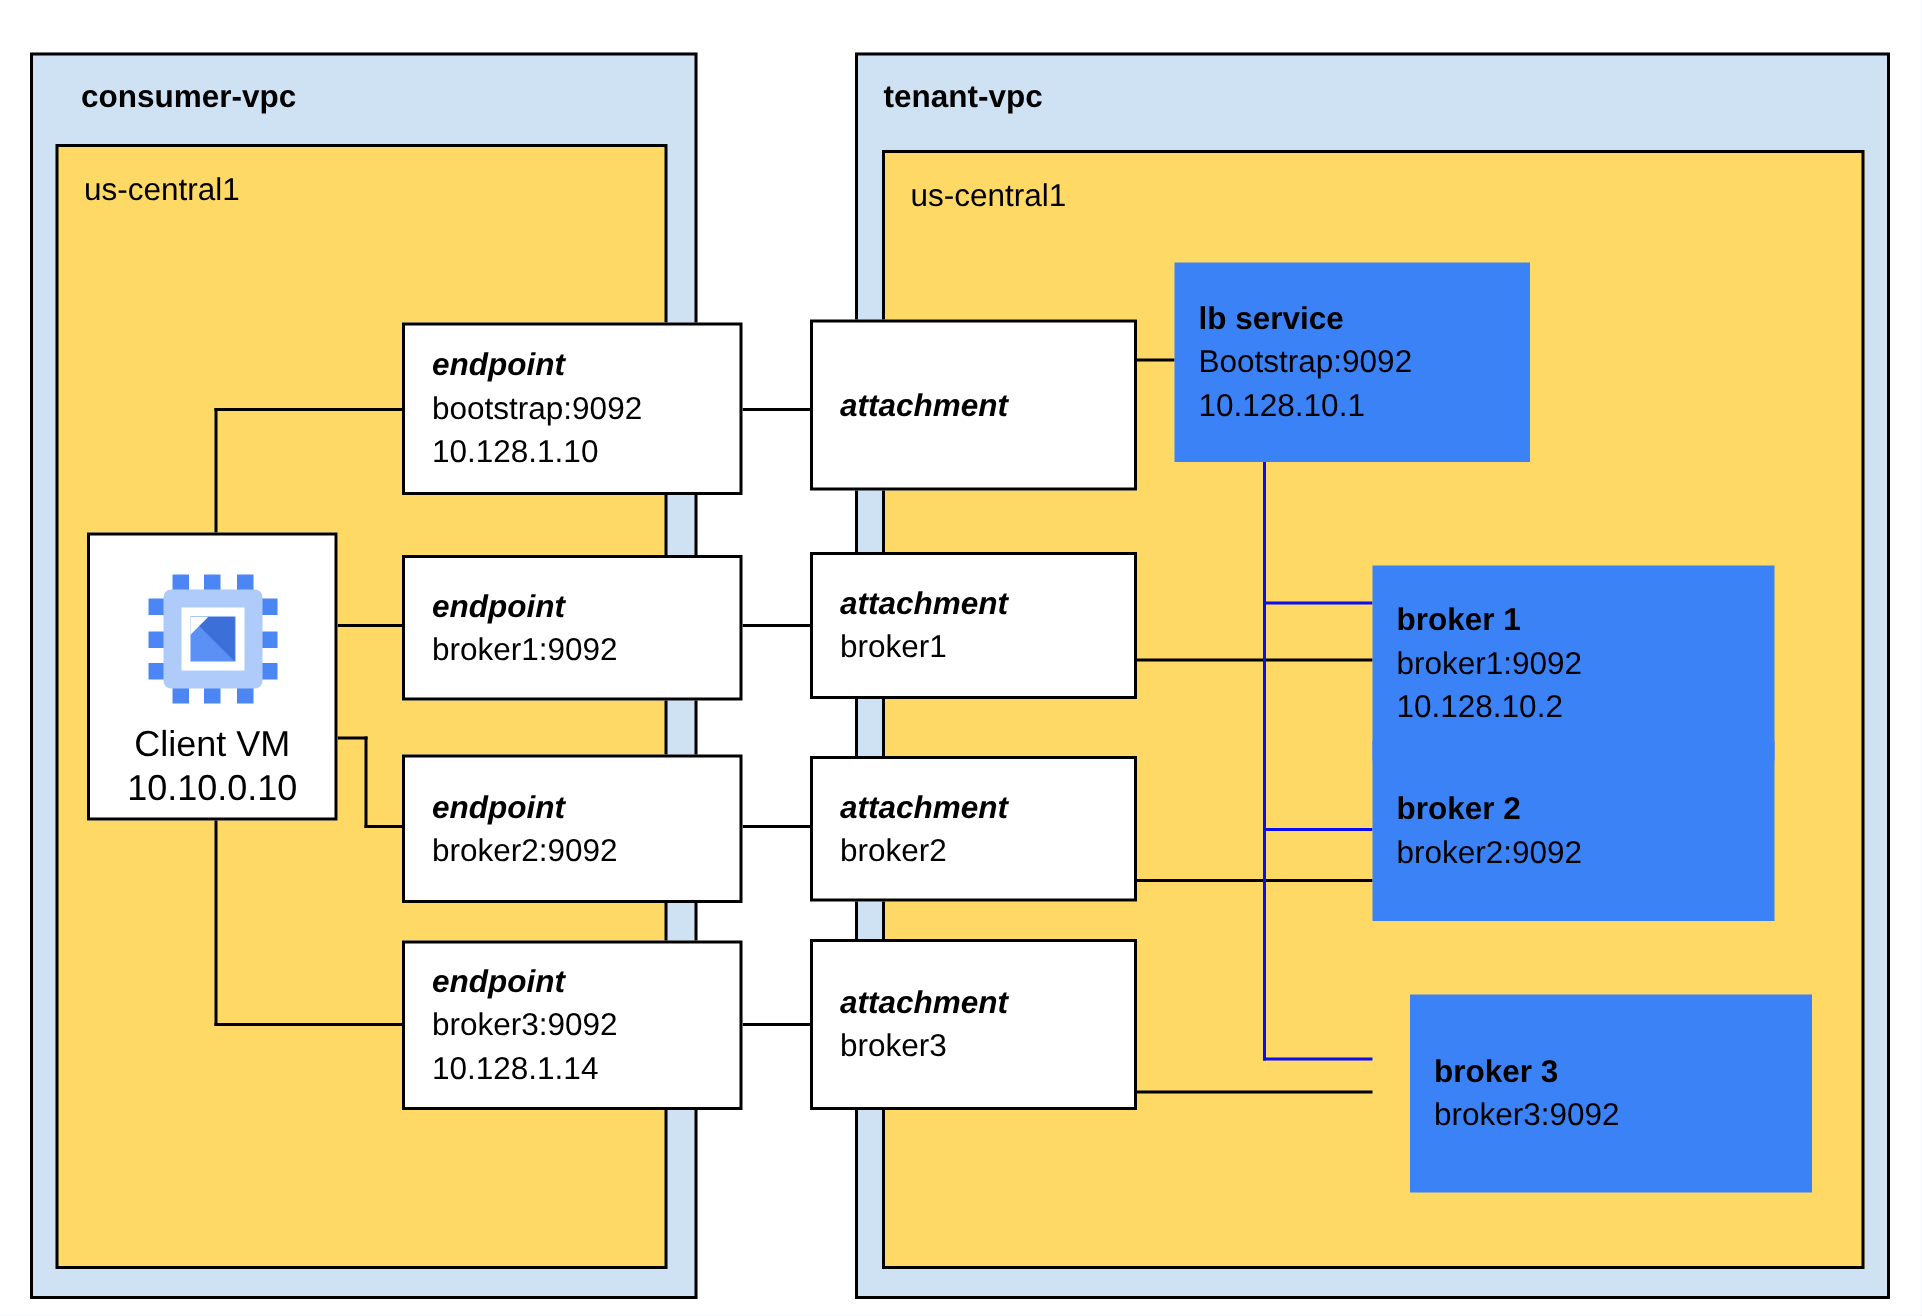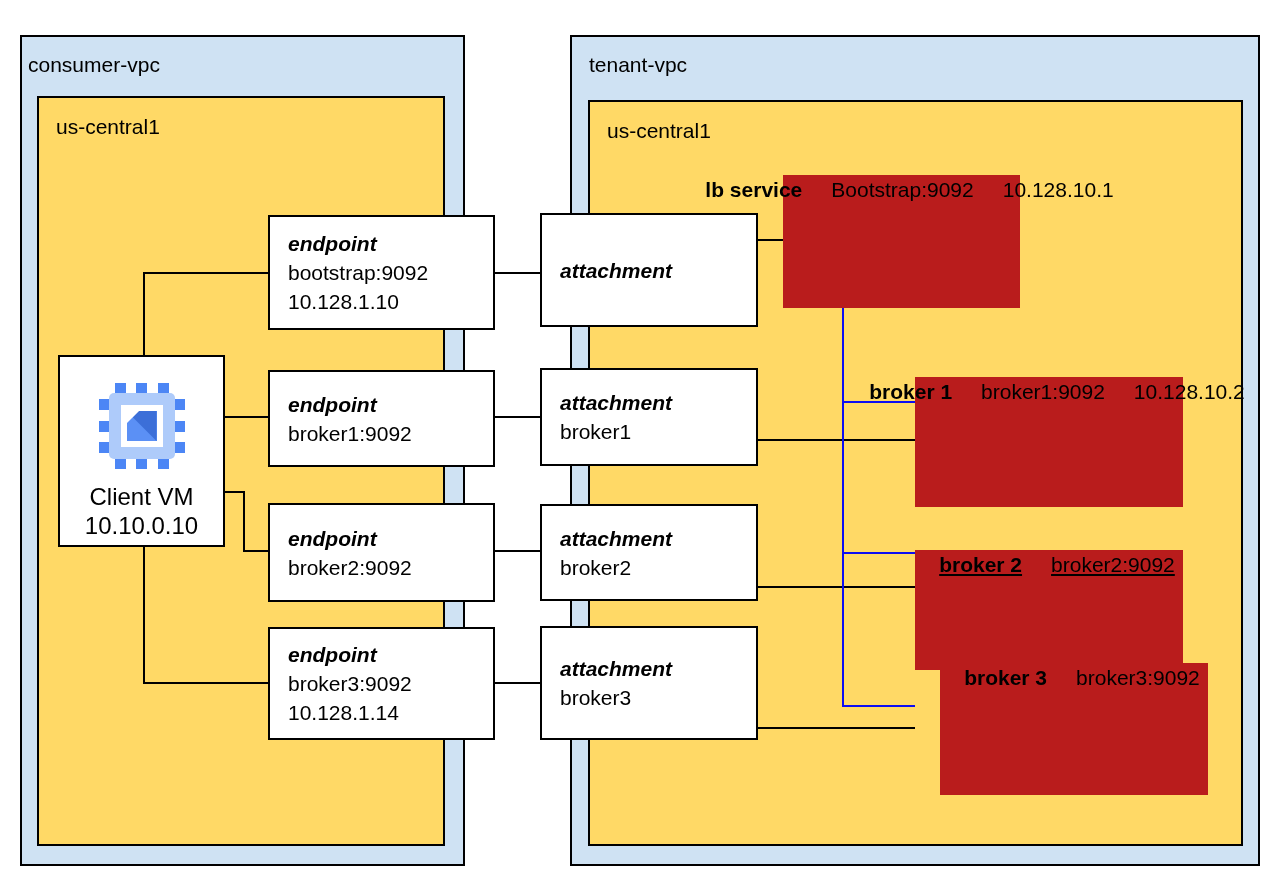--- a/index.html
+++ b/index.html
@@ -11,38 +11,38 @@
   .vpc{position:absolute;background:var(--vpc-fill);border:2px solid var(--box-border);z-index:0;}
   .region{position:absolute;background:var(--region-fill);border:2px solid var(--box-border);z-index:1;}
   .zone-label{position:absolute;font-size:21px;line-height:25px;z-index:4;white-space:nowrap;}
 
   .node-box{
     position:absolute;background:#fff;border:2px solid var(--box-border);z-index:3;
     display:flex;flex-direction:column;justify-content:center;
     padding-left:18px;font-size:21px;line-height:29px;white-space:nowrap;
   }
   .plain-box{
-    position:absolute;background:#b91c1c;z-index:3;
-    display:flex;flex-direction:row;justify-content:center;
-    padding-left:16px;font-size:21px;line-height:29px;white-space:nowrap;gap:29px;
+    position:absolute;background:#3b82f6;z-index:3;
+    display:flex;flex-direction:column;justify-content:center;
+    padding-left:16px;font-size:21px;line-height:29px;white-space:nowrap;
   }
   .kind{font-weight:bold;font-style:italic;}
   .title{font-weight:bold;}
 
   .hline{position:absolute;height:2px;background:var(--link-black);z-index:2;}
   .vline{position:absolute;width:2px;background:var(--link-black);z-index:2;}
   .hline.blue,.vline.blue{background:var(--link-blue);}
 
   
   #consumer-vpc{left:20px;top:35px;width:445px;height:831px;}
   #tenant-vpc{left:570px;top:35px;width:690px;height:831px;}
   #consumer-region{left:37px;top:96px;width:408px;height:750px;}
   #tenant-region{left:588px;top:100px;width:655px;height:746px;}
-  #consumer-vpc-label{left:28px;top:52px;}
-  #tenant-vpc-label{left:589px;top:52px;}
+  #consumer-vpc-label{left:54px;top:52px;font-weight:bold;}
+  #tenant-vpc-label{left:589px;top:52px;font-weight:bold;}
   #consumer-region-label{left:56px;top:114px;}
   #tenant-region-label{left:607px;top:118px;}
 
   
   #client-vm{
     position:absolute;left:58px;top:355px;width:167px;height:192px;
     background:#fff;border:2px solid var(--box-border);z-index:3;
     display:flex;flex-direction:column;align-items:center;padding-top:26px;
     font-size:24px;line-height:29px;text-align:center;
   }
@@ -70,21 +70,21 @@
 
   
   #at-bootstrap{left:540px;top:213px;width:218px;height:114px;}
   #at-broker1{left:540px;top:368px;width:218px;height:98px;}
   #at-broker2{left:540px;top:504px;width:218px;height:97px;}
   #at-broker3{left:540px;top:626px;width:218px;height:114px;}
 
   
   #lb-service{left:783px;top:175px;width:237px;height:133px;}
   #broker-1{left:915px;top:377px;width:268px;height:130px;}
-  #broker-2{left:915px;top:550px;width:268px;height:120px;text-decoration:underline;}
+  #broker-2{left:915px;top:494px;width:268px;height:120px;}
   #broker-3{left:915px;top:663px;width:268px;height:132px;margin-left:25px;}
 
   
   #ln-vm-top-v{left:143px;top:272px;height:85px;}
   #ln-vm-top-h{left:143px;top:272px;width:125px;}
   #ln-vm-b1{left:225px;top:416px;width:43px;}
   #ln-vm-b2-a{left:225px;top:491px;width:20px;}
   #ln-vm-b2-b{left:243px;top:491px;height:61px;}
   #ln-vm-b2-c{left:243px;top:550px;width:25px;}
   #ln-vm-b3-a{left:143px;top:545px;height:139px;}

